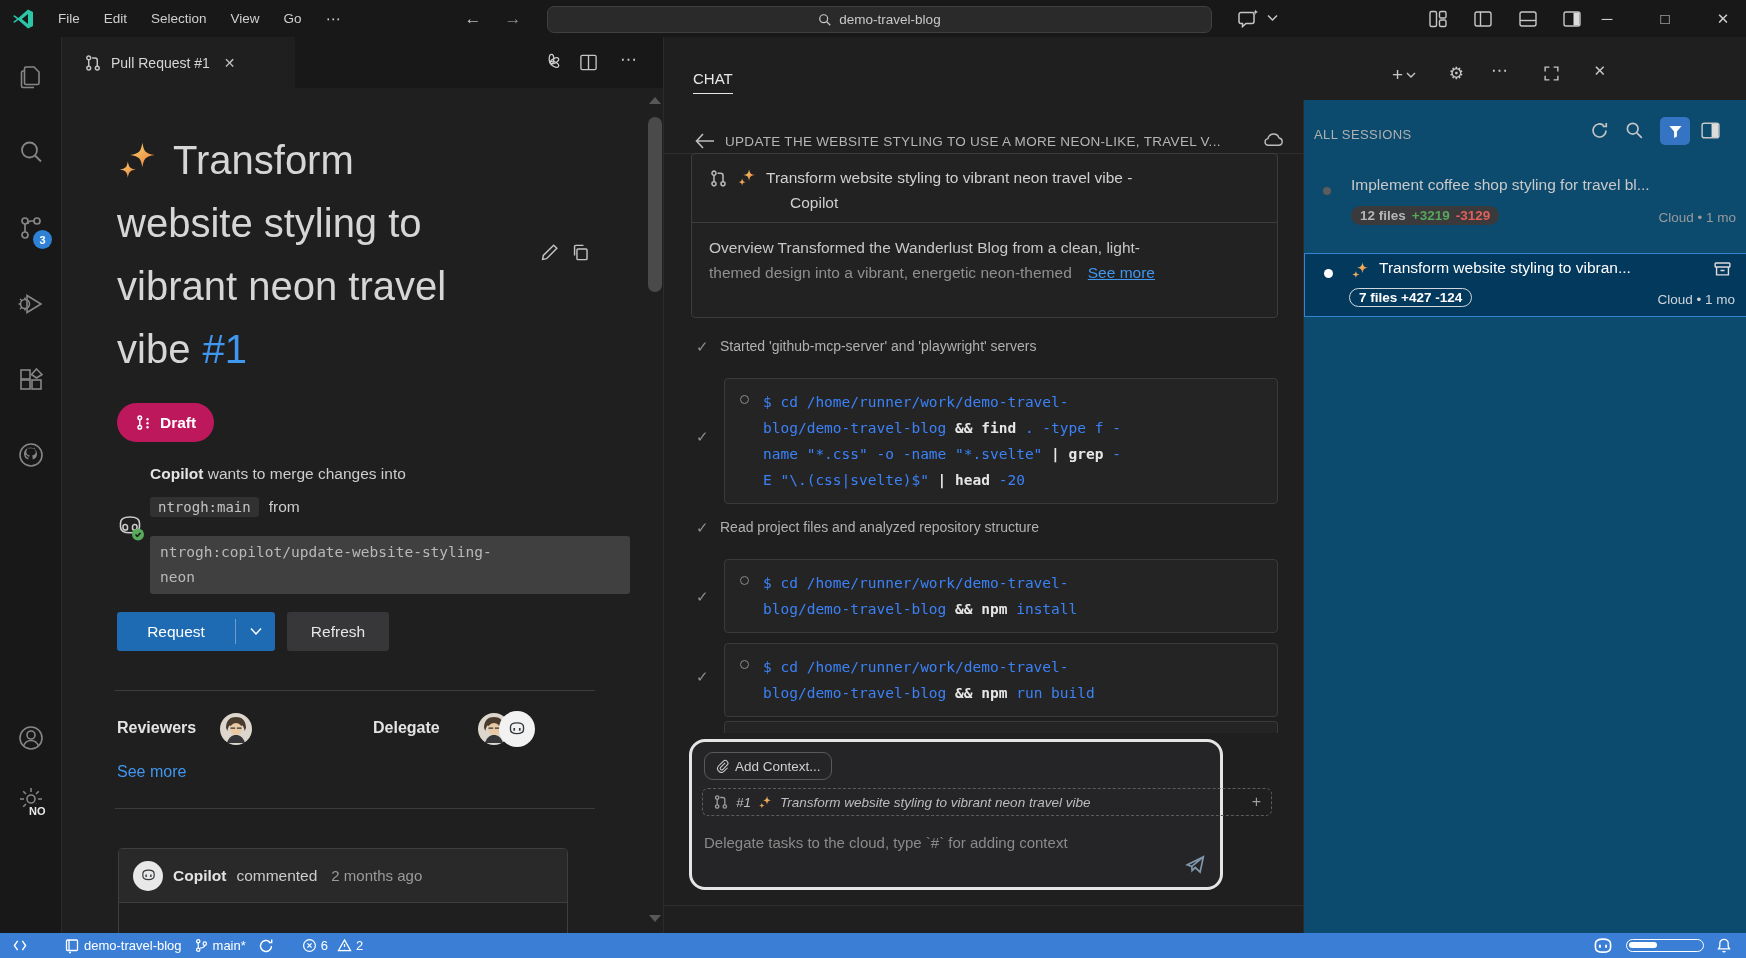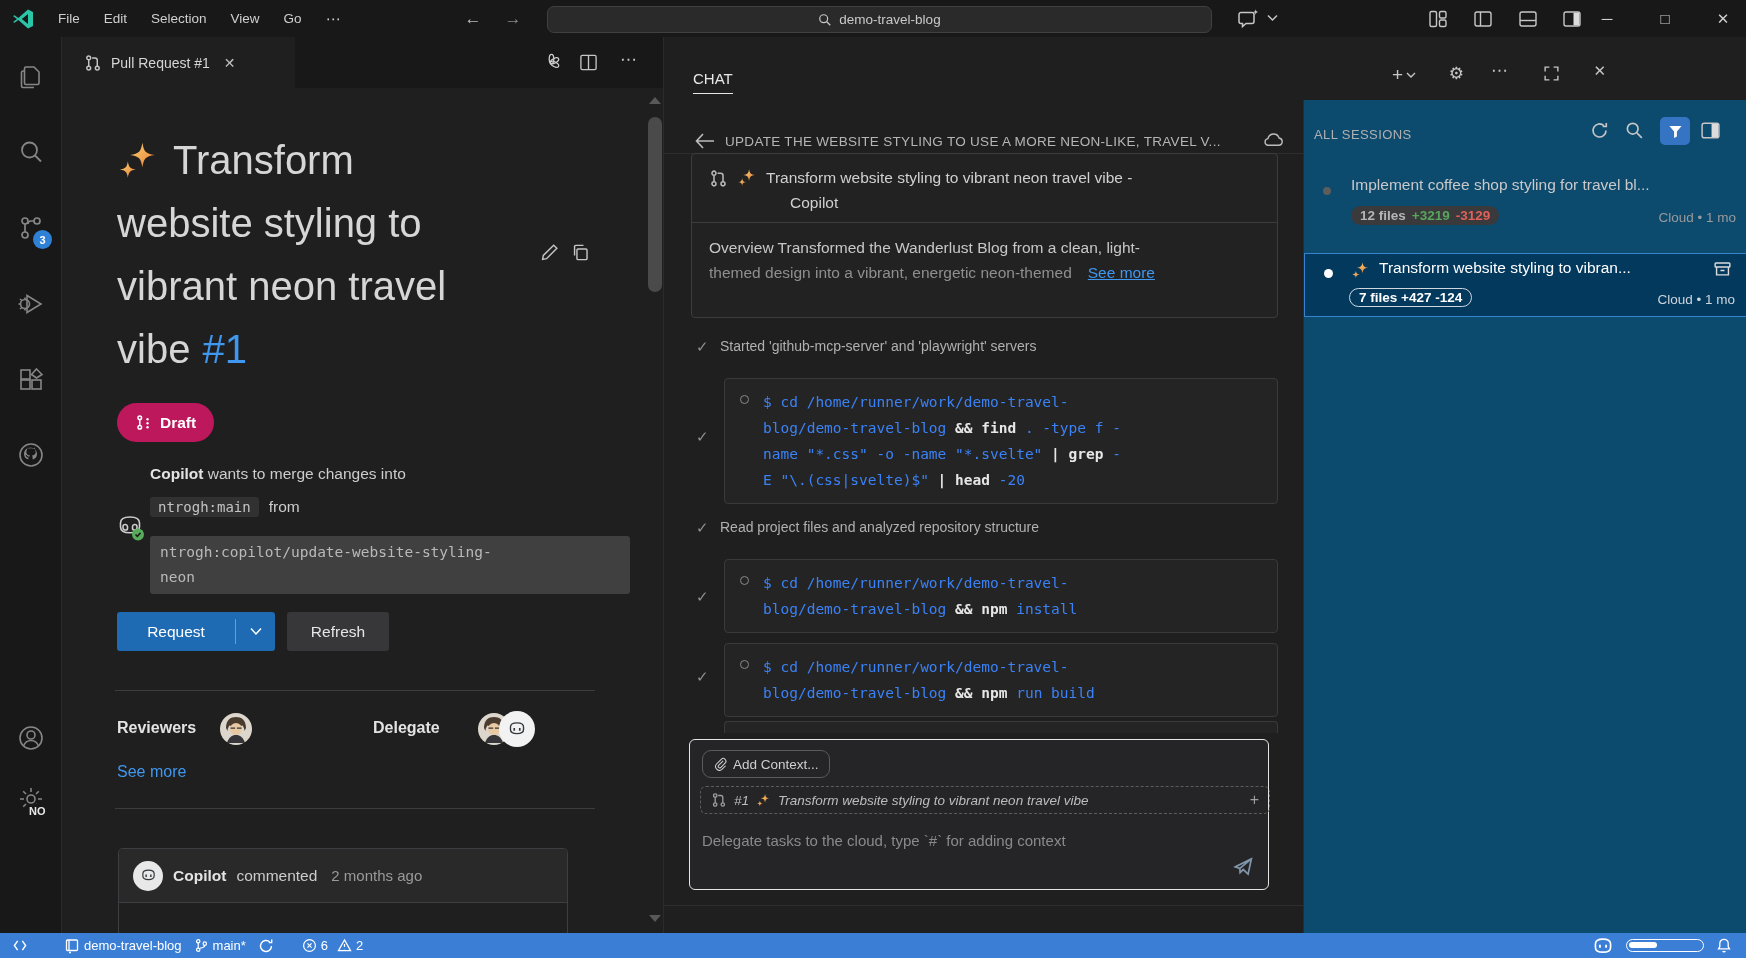--- a/index.html
+++ b/index.html
@@ -55,22 +55,22 @@
   .codeblock { position:absolute; left:60px; width:554px; background:#242425; border:1px solid #3a3a3c;
     border-radius:4px; padding:10px 12px 10px 38px; font-family:"DejaVu Sans Mono", monospace;
     font-size:14.5px; line-height:26px; }
   .cs { color:#3b82f6; }
   .cw { color:#e6e6e6; font-weight:bold; }
   .chk { position:absolute; left:32px; color:#8f8f8f; font-size:15px; }
   .stept { position:absolute; left:56px; color:#b0b0b0; font-size:14px; }
   .obullet { position:absolute; left:15px; top:16px; width:9px; height:9px; border:1.4px solid #8a8a8a;
     border-radius:50%; }
 
-  #chatinput { position:absolute; left:25px; top:639px; width:580px; height:151px; background:#252527;
-    border:1px solid #e5e5e5; border-radius:6px; }
+  #chatinput { position:absolute; left:25px; top:639px; width:534px; height:151px; background:#252527;
+    border:3px solid #e5e5e5; border-radius:16px; }
   .ctx-chip { position:absolute; left:12px; top:10px; height:28px; border:1px solid #5a5a5a; border-radius:9px;
     display:flex; align-items:center; gap:6px; padding:0 10px; color:#cfcfcf; font-size:13.5px; }
   .attach-pill { position:absolute; left:10px; top:46px; width:570px; height:28px; border:1px dashed #5c5c5c;
     border-radius:6px; display:flex; align-items:center; gap:7px; padding:0 10px; color:#bdbdbd;
     font-size:13.5px; font-style:italic; }
 
   .sess-row { position:absolute; left:0; width:443px; }
   .badge-gray { display:inline-flex; gap:6px; align-items:center; background:#3a3a3c; border-radius:11px;
     padding:2px 9px; font-size:13.5px; font-weight:bold; }
   .badge-outline { display:inline-flex; align-items:center; border:1.5px solid #cfd6dd; border-radius:12px;

